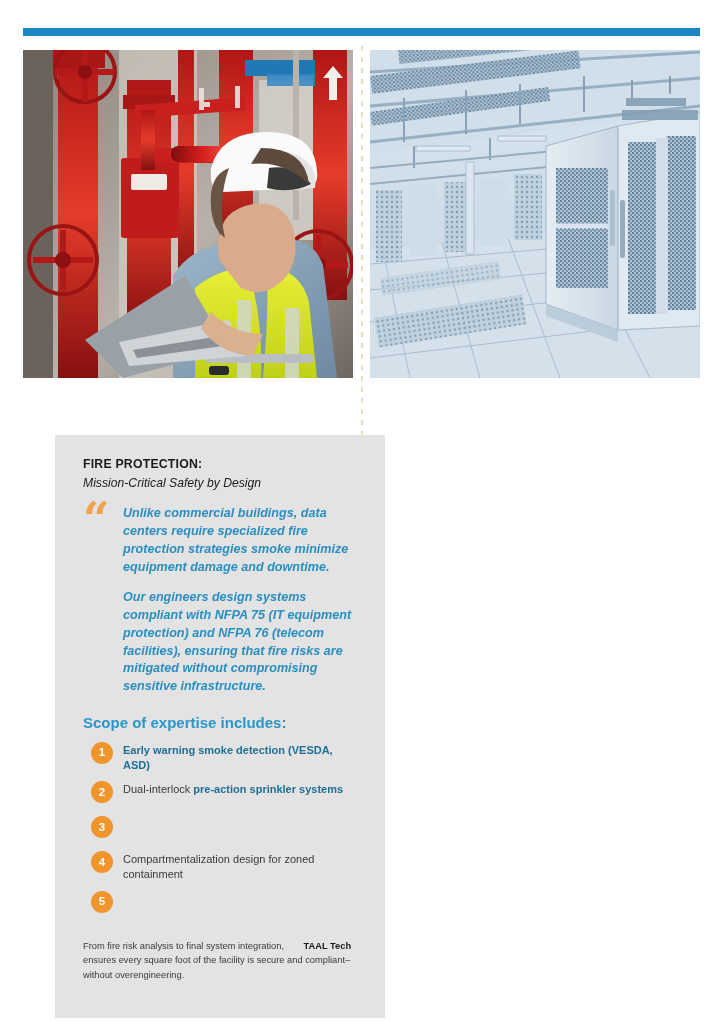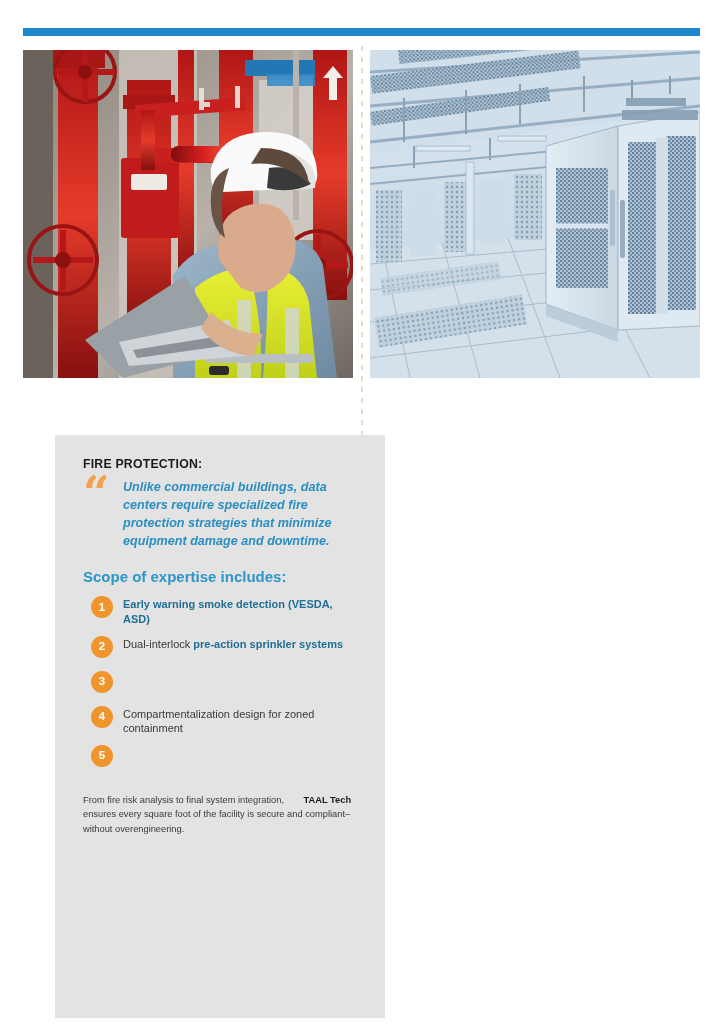--- a/index.html
+++ b/index.html
@@ -184,25 +184,27 @@
           <path d="M110 300 l100 -16 l4 10 l-100 14z" fill="#8b9196"></path>
           <path d="M188 262 q22 22 52 22 l-10 22 q-34 -2 -52 -28z" fill="#dbb08f"></path>
           <rect x="186" y="316" width="20" height="9" rx="3" fill="#2a2a2a"></rect>
         </g>
         <rect x="0" y="0" width="330" height="328" fill="none"></rect>
       </svg>
     </div>
 
     <div class="panel panel-left">
       <div class="kicker">FIRE PROTECTION:</div>
+      <div class="subkicker">Mission-Critical Safety by Design</div>
 
       <div class="quote-wrap">
         <span class="quote-mark">“</span>
         <div>
-            <p class="quote-p">Unlike commercial buildings, data centers require specialized fire protection strategies that minimize equipment damage and downtime.</p>
+            <p class="quote-p">Unlike commercial buildings, data centers require specialized fire protection strategies smoke minimize equipment damage and downtime.</p>
+            <p class="quote-p">Our engineers design systems compliant with NFPA 75 (IT equipment protection) and NFPA 76 (telecom facilities), ensuring that fire risks are mitigated without compromising sensitive infrastructure.</p>
           </div>
       </div>
 
       <div class="section-title">Scope of expertise includes:</div>
       <ol class="num-list">
           <li>
             <span class="badge">1</span>
             <span class="li-text all-bold"><b>Early warning smoke detection (VESDA, ASD)</b></span>
           </li>
           <li>

